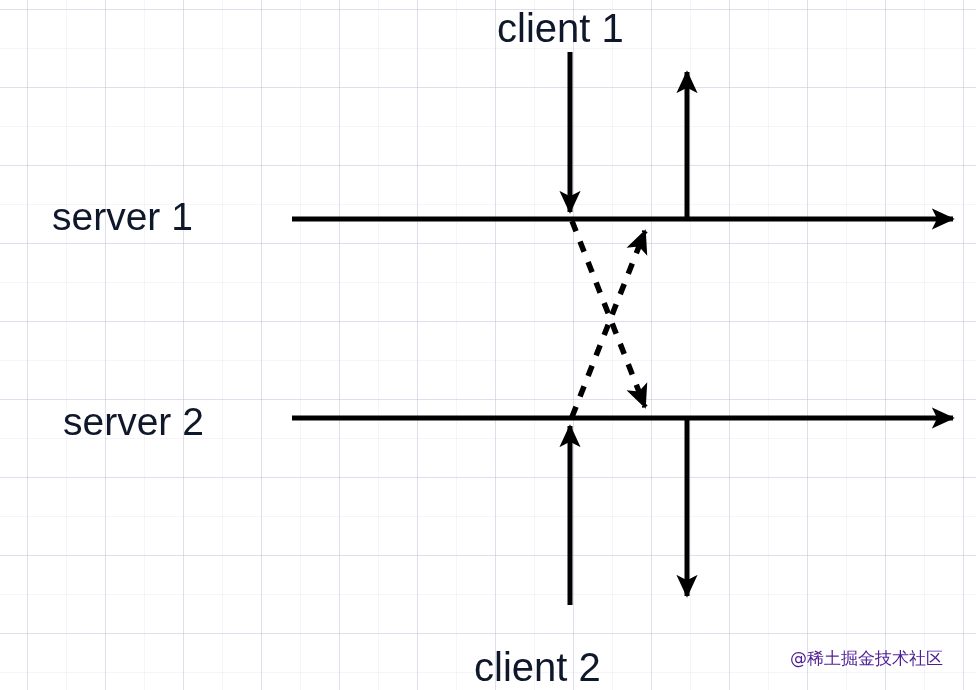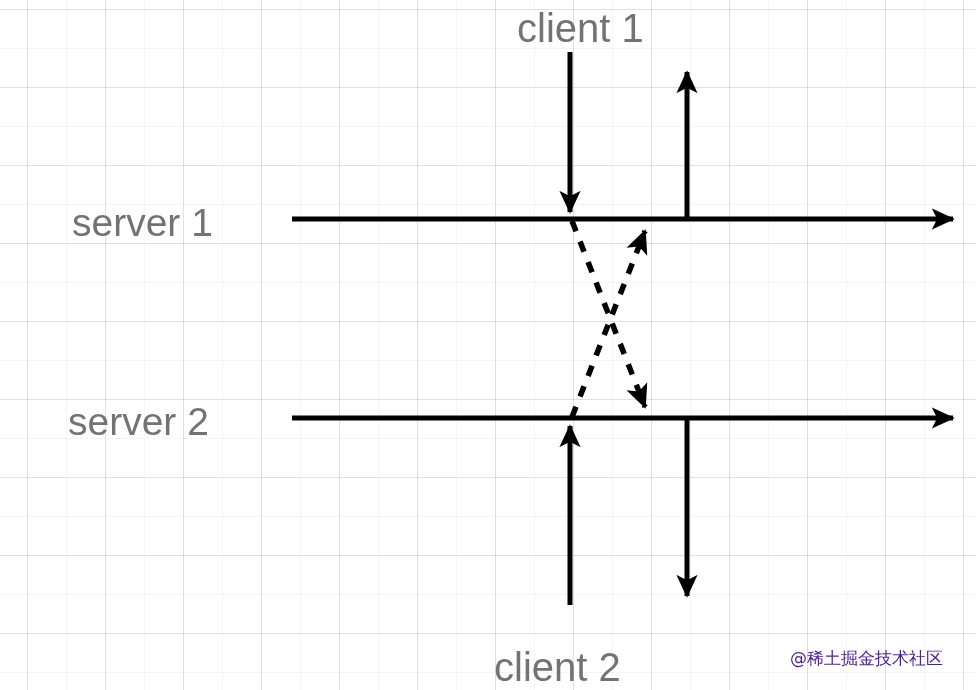--- a/index.html
+++ b/index.html
@@ -36,24 +36,23 @@
       27px 9px,
       27px 9px;
     pointer-events: none;
   }
   #art {
     position: absolute;
     inset: 0;
   }
   .label {
     position: absolute;
-    color: #737373;
+    color: #0f172a;
     white-space: nowrap;
     line-height: 1;
-    margin-left: 20px;
   }
   .lbl-server {
     font-size: 39px;
   }
   .lbl-client {
     font-size: 40px;
   }
   .watermark {
     position: absolute;
     font-size: 17px;
@@ -89,23 +88,23 @@
 
     <line x1="570" y1="605" x2="570" y2="426" stroke="#000000" stroke-width="5" marker-end="url(#arrowSolid)"></line>
 
     <line x1="687" y1="419" x2="687" y2="596" stroke="#000000" stroke-width="5" marker-end="url(#arrowSolid)"></line>
 
     <line x1="572" y1="221" x2="645" y2="407" stroke="#000000" stroke-width="5.5" stroke-dasharray="11 11" marker-end="url(#arrowDash)"></line>
 
     <line x1="572" y1="417" x2="645" y2="231" stroke="#000000" stroke-width="5.5" stroke-dasharray="11 11" marker-end="url(#arrowDash)"></line>
   </svg>
 
-  <div class="label lbl-server" style="left:52px; top:203px;">server 1</div>
+  <div class="label lbl-server" style="left:52px; top:197px;">server 1</div>
 
-  <div class="label lbl-server" style="left:48px; top:402px;">server 2</div>
+  <div class="label lbl-server" style="left:63px; top:402px;">server 2</div>
 
   <div class="label lbl-client" style="left:497px; top:8px;">client 1</div>
 
   <div class="label lbl-client" style="left:474px; top:647px;">client 2</div>
 
   <div class="watermark" style="left:790px; top:647px;">@稀土掘金技术社区</div>
 
 </div>
 
 </body></html>

